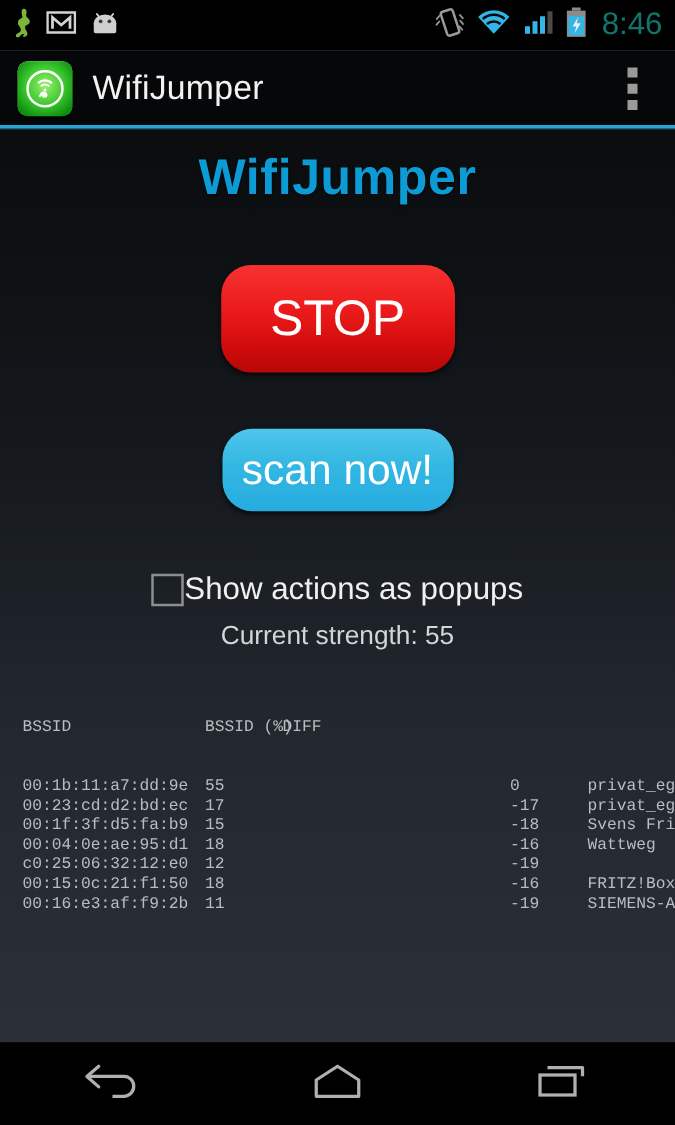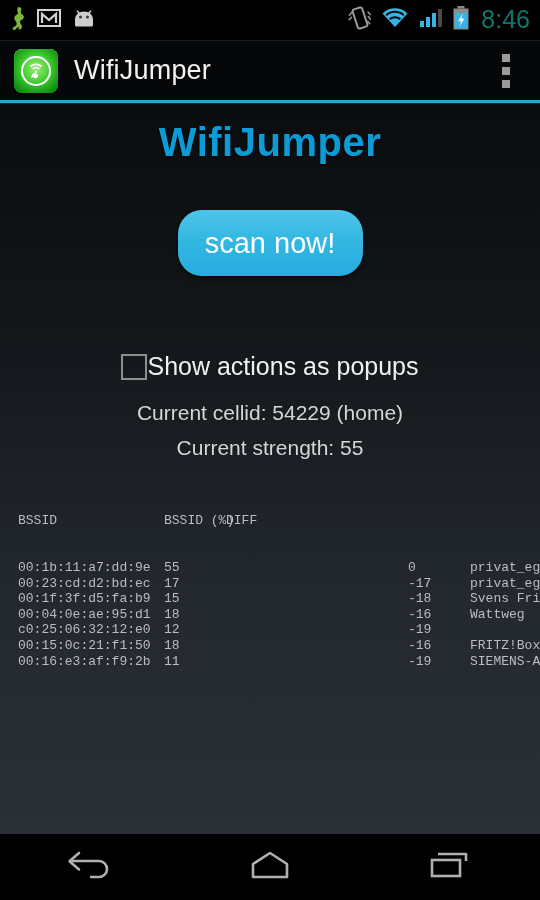--- a/index.html
+++ b/index.html
@@ -103,29 +103,29 @@
     font-family:"Liberation Sans", sans-serif;
   }
 
   #scan-btn {
     display:inline-block;
     margin-top:45px;
     width:185px; height:66px;
     line-height:66px;
     border-radius:24px;
     background:linear-gradient(180deg,#4fc5ea 0%,#33b7e2 45%,#26ace0 100%);
-    color:#ffffff; font-size:29px;
+    color:#ffffff; font-size:34px;
     box-shadow:0 2px 4px rgba(0,0,0,.7);
     cursor:pointer; user-select:none;
     border:none;
     font-family:"Liberation Sans", sans-serif;
   }
 
   #checkbox-row {
-    margin-top:76px;
+    margin-top:48px;
     display:flex; align-items:center; justify-content:center;
     gap:0; cursor:pointer;
   }
   #checkbox {
     width:26px; height:26px;
     border:2px solid #8b8f92;
     background:transparent;
     flex:none;
   }
   #checkbox-label { color:#f0f0f0; font-size:25px; }
@@ -257,31 +257,33 @@
       <i></i>
     </div>
   </div>
   <div id="ab-underline"></div>
   <div id="ab-underline2"></div>
 
   <div id="content">
 
     <div id="hero">WifiJumper</div>
 
+    <div class="btn-wrap">
+      <button id="stop-btn">STOP</button>
+    </div>
 
     <div class="btn-wrap">
       <button id="scan-btn">scan now!</button>
     </div>
 
     <div id="checkbox-row">
       <span id="checkbox"></span>
       <span id="checkbox-label">Show actions as popups</span>
     </div>
 
-    <div id="status-cell" class="status-line">Current cellid: 54229 (home)</div>
     <div class="status-line">Current strength: 55</div>
 
     <div id="nettable">
       <div class="row">
         <span class="c-bssid">BSSID</span>
         <span class="c-diff">BSSID (%)</span>
         <span class="c-ssid">DIFF</span>
       </div>
       <div id="rows-host"><div class="row"><span class="c-bssid">00:1b:11:a7:dd:9e</span><span class="c-level">55</span><span class="c-diff">0</span><span class="c-ssid">privat_eg</span></div><div class="row"><span class="c-bssid">00:23:cd:d2:bd:ec</span><span class="c-level">17</span><span class="c-diff">-17</span><span class="c-ssid">privat_eg</span></div><div class="row"><span class="c-bssid">00:1f:3f:d5:fa:b9</span><span class="c-level">15</span><span class="c-diff">-18</span><span class="c-ssid">Svens Fritz!Box 7240</span></div><div class="row"><span class="c-bssid">00:04:0e:ae:95:d1</span><span class="c-level">18</span><span class="c-diff">-16</span><span class="c-ssid">Wattweg</span></div><div class="row"><span class="c-bssid">c0:25:06:32:12:e0</span><span class="c-level">12</span><span class="c-diff">-19</span><span class="c-ssid"></span></div><div class="row"><span class="c-bssid">00:15:0c:21:f1:50</span><span class="c-level">18</span><span class="c-diff">-16</span><span class="c-ssid">FRITZ!Box WLAN 3030</span></div><div class="row"><span class="c-bssid">00:16:e3:af:f9:2b</span><span class="c-level">11</span><span class="c-diff">-19</span><span class="c-ssid">SIEMENS-AFF92B</span></div></div>
     </div>

